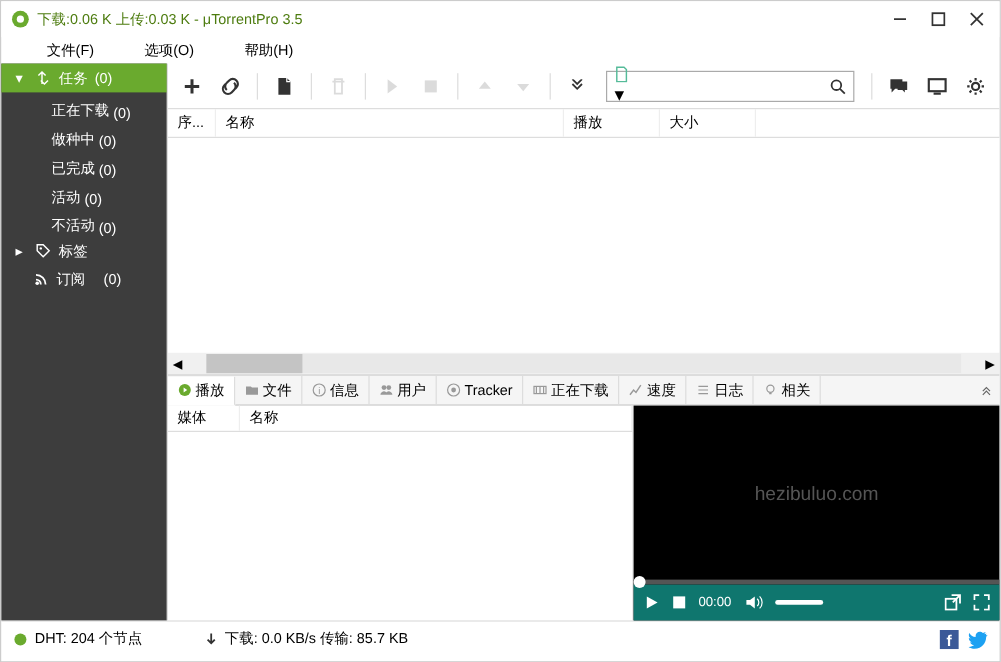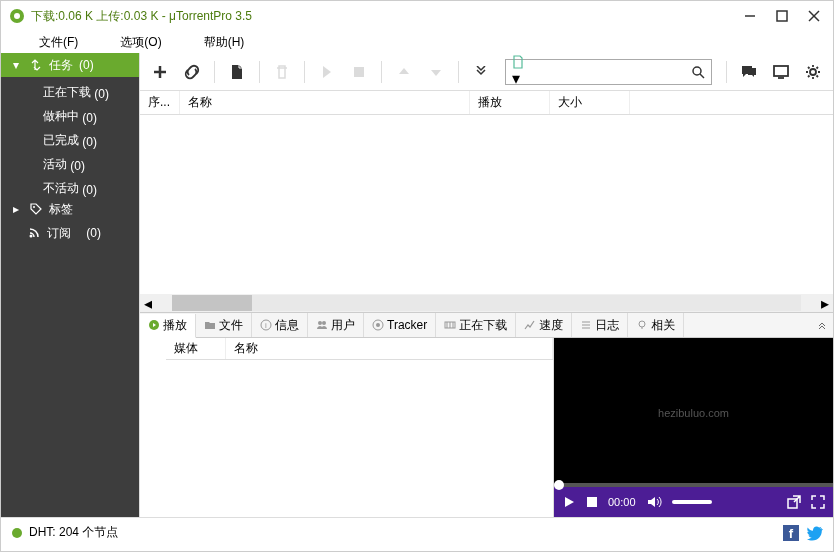--- a/index.html
+++ b/index.html
@@ -28,29 +28,29 @@
 .table-head { height: 24px; display: flex; align-items: center; border-bottom: 1px solid #ddd; font-size: 12px; }
 .th { padding: 0 8px; border-right: 1px solid #eee; height: 100%; display: flex; align-items: center; }
 .torrent-list { flex: 1; background: #fff; }
 .hscroll { height: 18px; background: #f0f0f0; display: flex; align-items: center; }
 .hscroll-track { flex: 1; height: 16px; background: #e8e8e8; margin: 0 16px; position: relative; }
 .hscroll-thumb { position: absolute; left: 0; width: 80px; height: 100%; background: #c4c4c4; }
 .detail-tabs { height: 26px; display: flex; align-items: center; border-top: 1px solid #ccc; border-bottom: 1px solid #ccc; background: #f5f5f5; font-size: 12px; }
 .dtab { display: flex; align-items: center; gap: 3px; padding: 0 8px; height: 100%; cursor: pointer; border-right: 1px solid #ddd; }
 .dtab.active { background: #fff; border-bottom: 1px solid #fff; margin-bottom: -1px; }
 .dtab-icon { width: 12px; height: 12px; }
-.detail-body { flex: 1; display: flex; padding-left: 26px; }
+.detail-body { flex: 1; display: flex; }
 .media-list { width: 388px; border-right: 1px solid #ddd; }
 .media-head { height: 22px; display: flex; border-bottom: 1px solid #ddd; font-size: 12px; }
 .player { flex: 1; background: #000; position: relative; display: flex; flex-direction: column; }
 .player-main { flex: 1; display: flex; align-items: center; justify-content: center; }
 .watermark { text-align: center; color: #666; }
 .wm-logo { font-size: 24px; letter-spacing: 2px; }
-.wm-url { font-size: 11px; color: #555; }
-.player-controls { height: 30px; background: #4c1d95; display: flex; align-items: center; padding: 0 8px; gap: 10px; color: #fff; font-size: 11px; }
+.wm-url { font-size: 16px; color: #555; }
+.player-controls { height: 30px; background: #0f766e; display: flex; align-items: center; padding: 0 8px; gap: 10px; color: #fff; font-size: 11px; }
 .seekbar { position: absolute; bottom: 30px; left: 0; right: 0; height: 4px; background: #555; }
 .seekdot { position: absolute; left: 0; top: -3px; width: 10px; height: 10px; border-radius: 50%; background: #fff; }
 .pc-btn { cursor: pointer; display: flex; align-items: center; }
 .statusbar { height: 30px; display: flex; align-items: center; font-size: 12px; border-top: 1px solid #ddd; padding: 0 10px; gap: 53px; }
 .sb-sec { display: flex; align-items: center; gap: 6px; }
 .social { margin-left: auto; display: flex; gap: 8px; }
 svg { display: block; }
 </style>
 </head>
 <body>
@@ -354,20 +354,26 @@
   </div>
 </div>
 
 <div class="statusbar">
   <div class="sb-sec">
       <svg width="12" height="12">
         <circle cx="6" cy="6" r="5" fill="#6aaa2e"></circle>
       </svg>
       <span>DHT: 204 个节点</span>
     </div>
+  <div class="sb-sec">
+      <svg width="10" height="12">
+        <path d="M5 1v8M2 6l3 3 3-3" fill="none" stroke="#333" stroke-width="1.5"></path>
+      </svg>
+      <span>下载: 0.0 KB/s 传输: 85.7 KB</span>
+    </div>
   <div class="social">
     <span>
         <svg width="16" height="16">
           <rect width="16" height="16" fill="#3b5998"></rect>
           <text x="8" y="13" font-size="13" font-weight="bold" text-anchor="middle" fill="#fff">f</text>
         </svg>
       </span>
     <span>
         <svg width="16" height="16">
           <path d="M15 3c-1 .5-1 .5-2 .5.7-.5 1-1 1.3-1.8-.7.4-1.4.7-2.2.8C11.4 1.8 10.5 1.5 9.5 1.5c-2 0-3.5 1.6-3.5 3.5 0 .3 0 .5.1.8C3.4 5.6 1.8 4.3.8 2.4c-.3.5-.5 1.1-.5 1.8 0 1.2.6 2.3 1.6 2.9-.6 0-1.1-.2-1.6-.4 0 1.7 1.2 3.1 2.8 3.5-.3.1-.6.1-.9.1-.2 0-.4 0-.7-.1.4 1.4 1.7 2.4 3.3 2.4-1.2.9-2.7 1.5-4.3 1.5H0c1.5 1 3.3 1.5 5.2 1.5 6.2 0 9.6-5.1 9.6-9.6v-.4c.7-.5 1.2-1.1 1.7-1.8-.6.3-1.2.5-1.9.6" fill="#1da1f2"></path>

